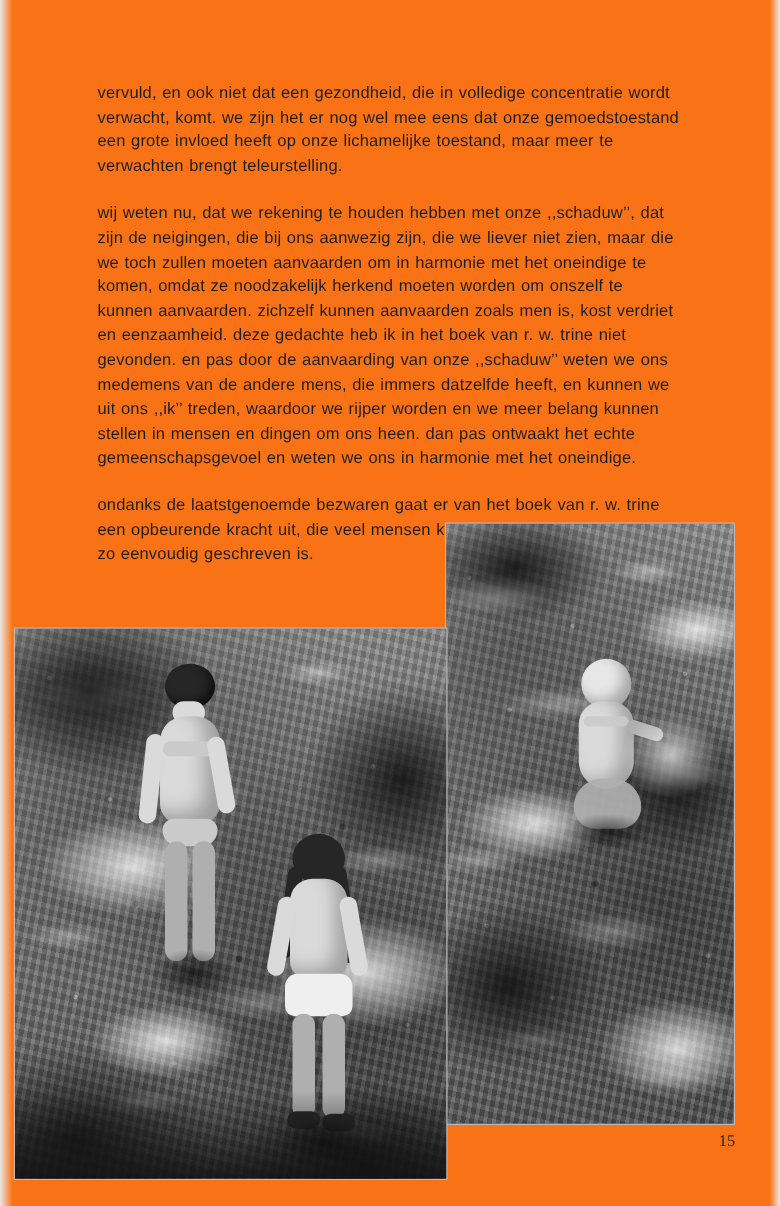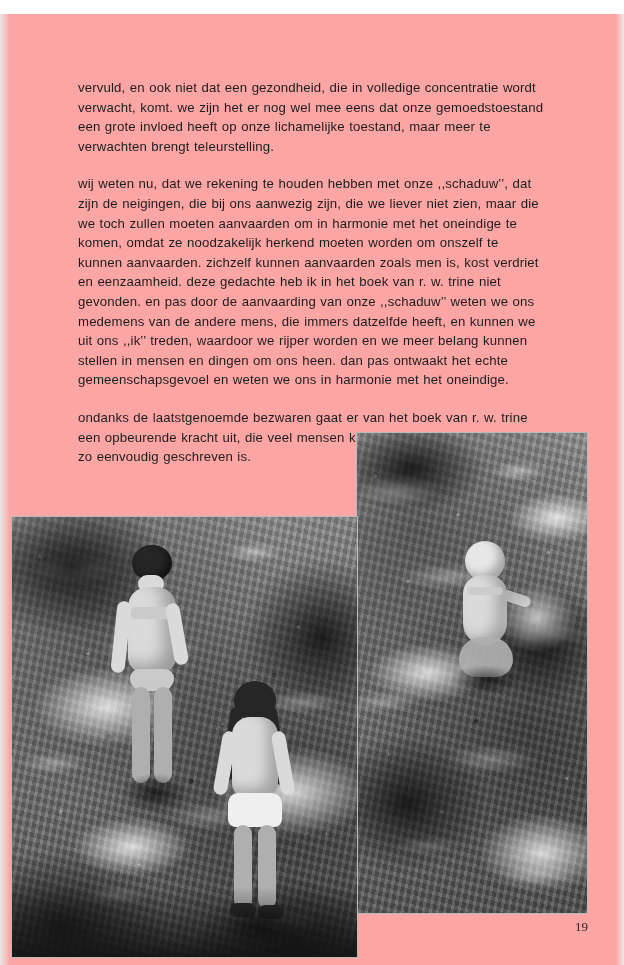--- a/index.html
+++ b/index.html
@@ -11,22 +11,21 @@
     width: 624px;
     height: 965px;
     position: relative;
     overflow: hidden;
     font-family: "Liberation Sans", sans-serif;
   }
 
   .page {
     position: absolute;
     inset: 0;
-    background: #fca5a5;
-    margin-top: 14px;
+    background: #f97316;
   }
 
   
   .page::before {
     content: "";
     position: absolute;
     left: 0; top: 0; bottom: 0;
     width: 10px;
     background: linear-gradient(to right, #e9e7e2, rgba(255,255,255,0));
     pointer-events: none;
@@ -252,14 +251,14 @@
       <div class="skin-dark" style="position:absolute; left:50px; top:144px; width:18px; height:84px; border-radius:9px;"></div>
 
       <div class="hair-dark" style="position:absolute; left:22px; top:222px; width:26px; height:14px; border-radius:7px;"></div>
       <div class="hair-dark" style="position:absolute; left:50px; top:224px; width:26px; height:14px; border-radius:7px;"></div>
       <div style="position:absolute; left:12px; top:226px; width:80px; height:40px; background: radial-gradient(ellipse at 50% 50%, rgba(0,0,0,0.55), rgba(0,0,0,0) 70%);"></div>
     </div>
 
     <div style="position:absolute; left:0; bottom:0; width:100%; height:70px; background: linear-gradient(to top, rgba(25,24,22,0.92), rgba(25,24,22,0));"></div>
   </div>
 
-  <div class="caption-page-number">19</div>
+  <div class="caption-page-number">15</div>
 </div>
 
 </body></html>

